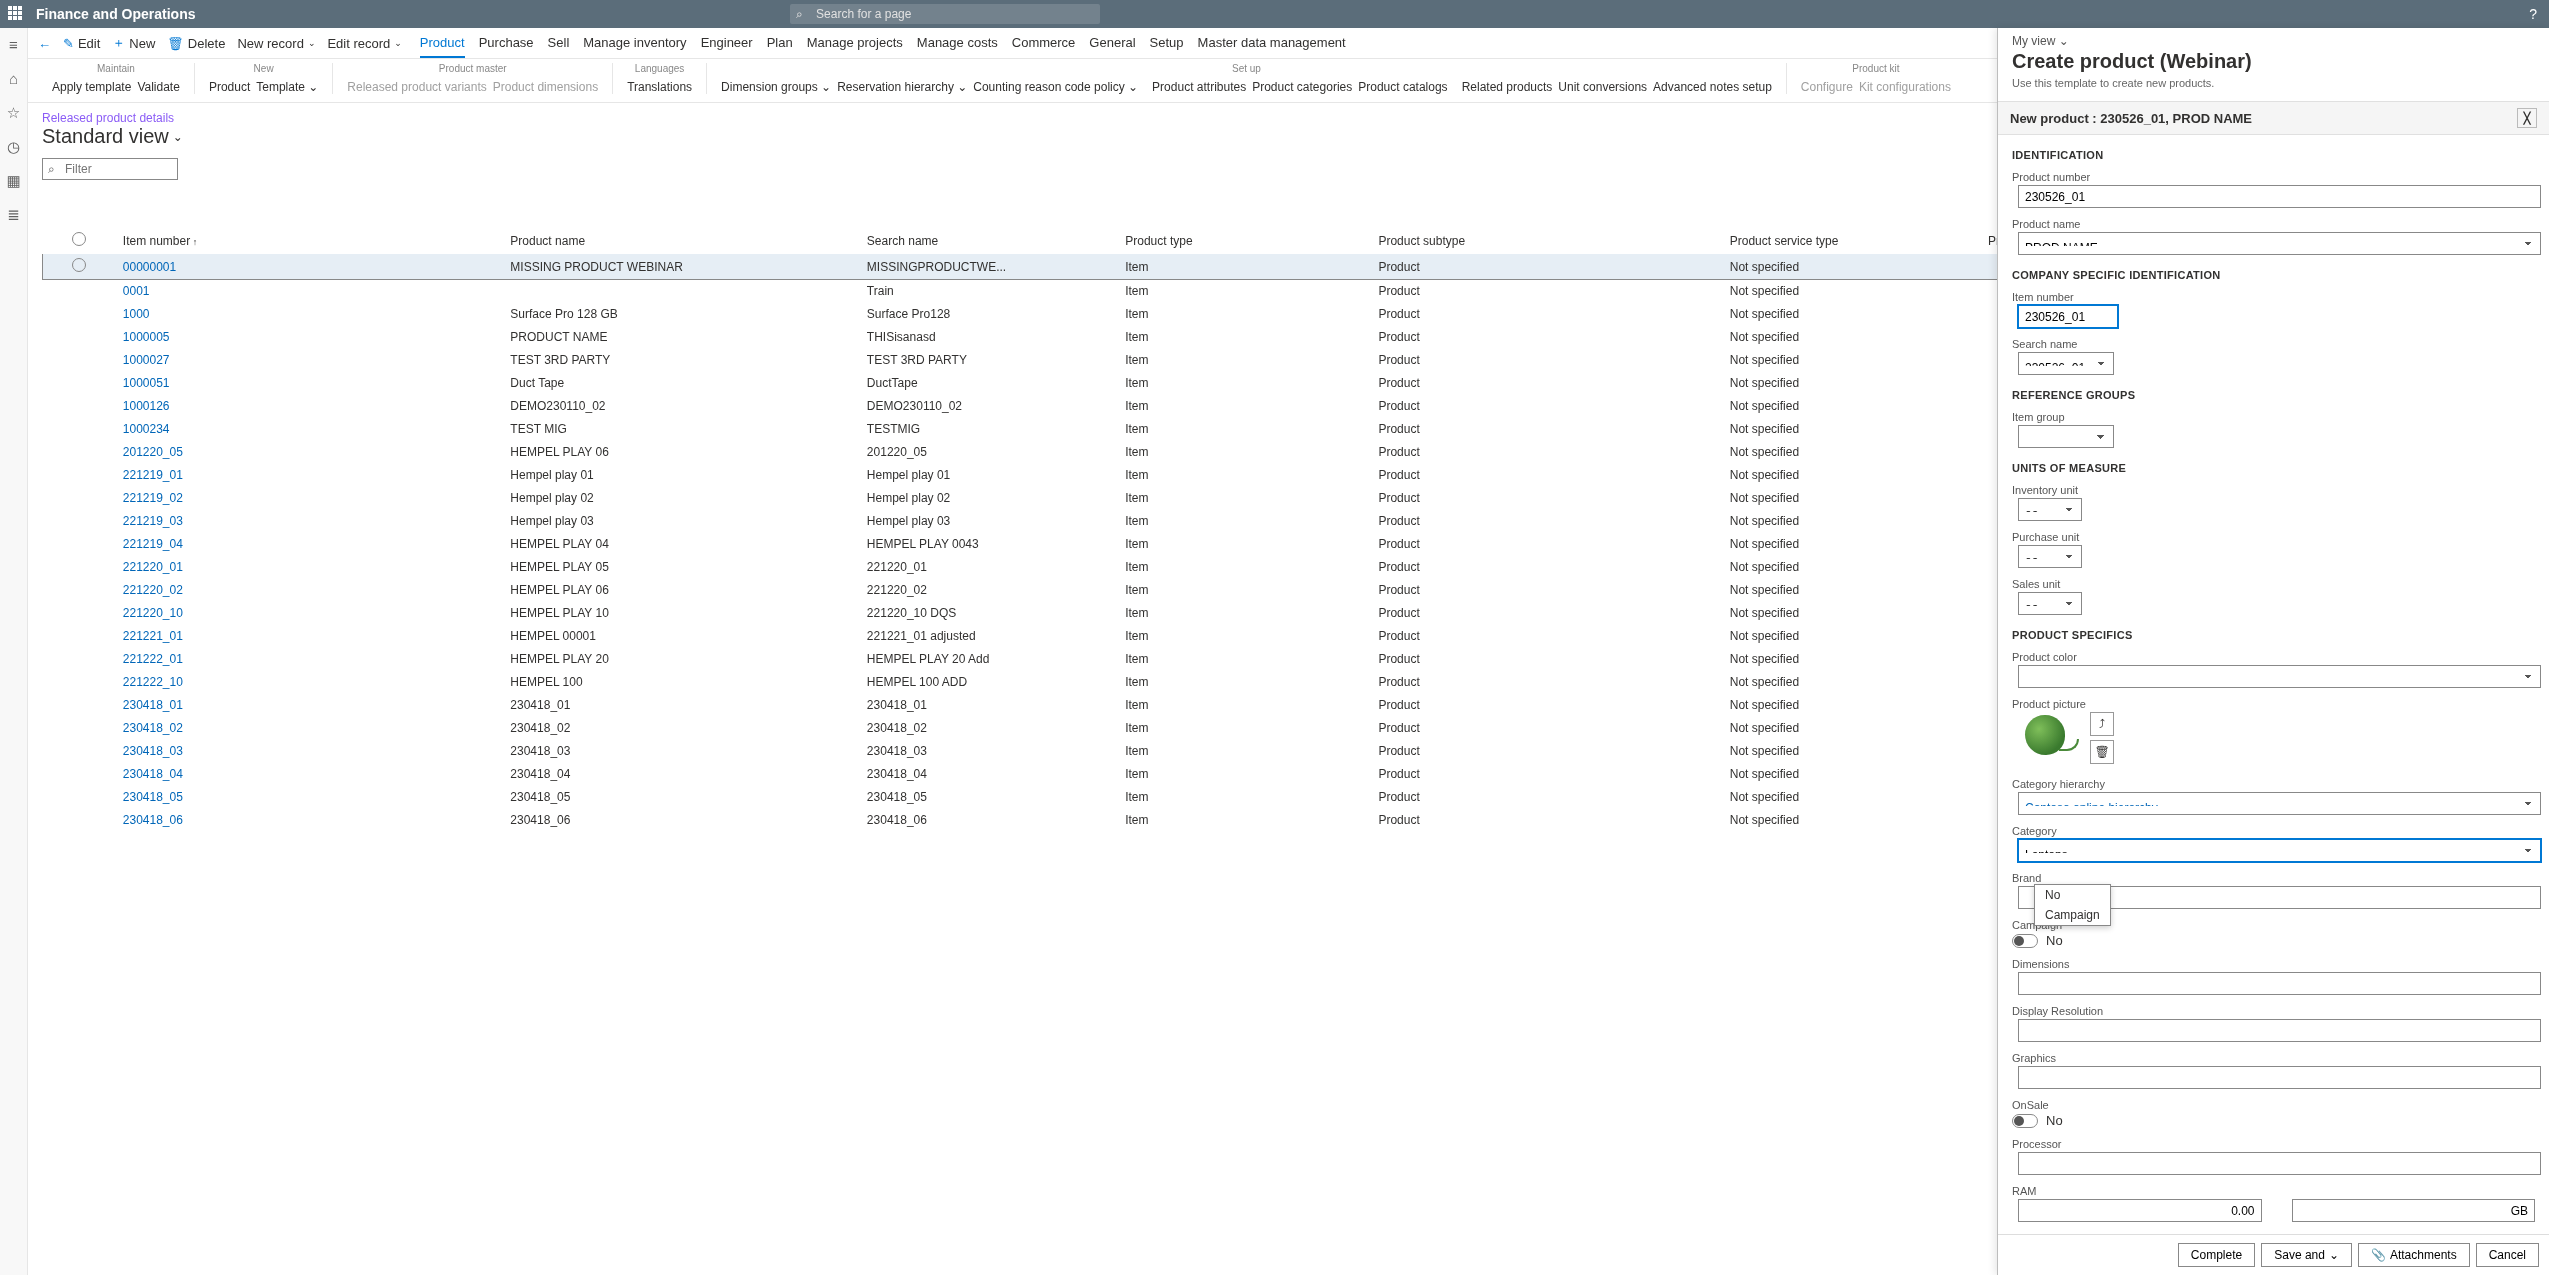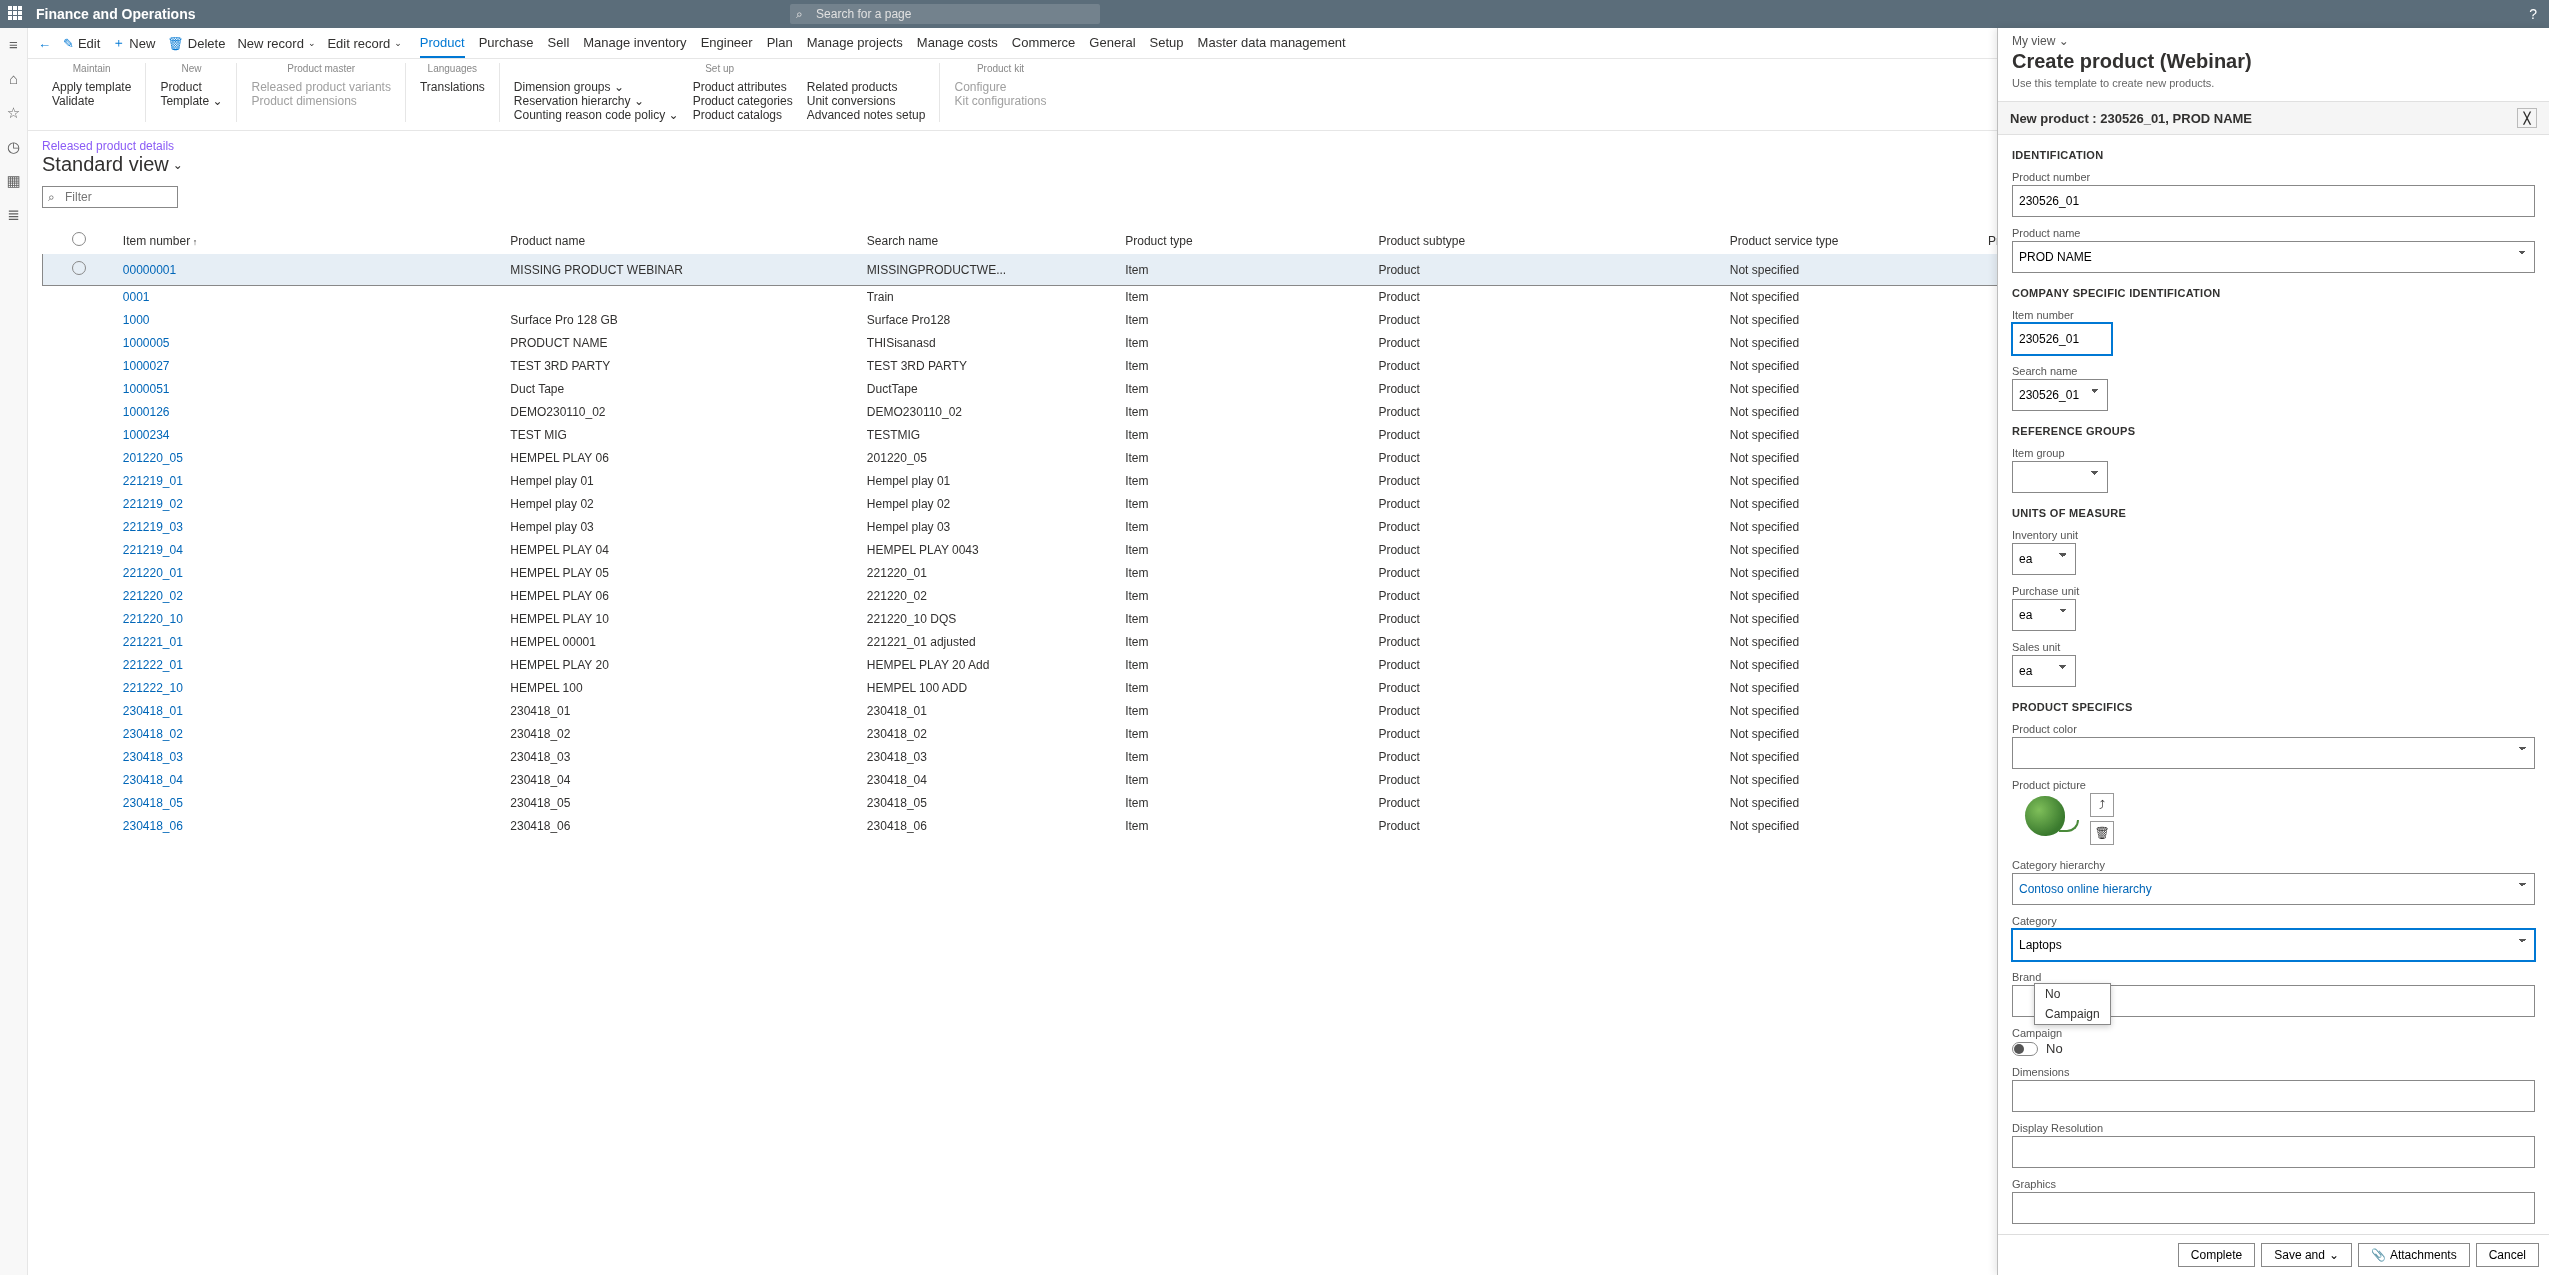--- a/index.html
+++ b/index.html
@@ -19,21 +19,21 @@
 .cmdbar{ height:31px; border-bottom:1px solid #e6e6e6; display:flex; align-items:center; padding:0 10px; gap:12px; font-size:13px;}
 .cmdbar .btn{ display:flex; align-items:center; gap:4px; cursor:pointer; color:#323130;}
 .cmdbar .btn .ico{ color:#0078d4; font-size:13px;}
 .cmdbar .tabs{ display:flex; gap:14px; margin-left:6px;}
 .cmdbar .tabs span{ cursor:pointer; padding:6px 0;}
 .cmdbar .tabs .active{ border-bottom:2px solid #0078d4; color:#0078d4;}
 .ribbon{ border-bottom:1px solid #e6e6e6; padding:4px 10px 8px; display:flex; gap:0;}
 .rgroup{ border-right:1px solid #e6e6e6; padding:0 14px; position:relative;}
 .rgroup:last-child{border-right:none;}
 .rgroup .hdr{ font-size:10px; color:#888; text-align:center; margin-bottom:6px;}
-.rgroup .items{ display:flex; flex-direction:column; gap:0;}
+.rgroup .items{ display:flex; flex-direction:row; gap:6px;}
 .rgroup .items.row{ flex-direction:row; gap:14px;}
 .rgroup a{ font-size:12px; color:#323130; cursor:pointer; white-space:nowrap;}
 .rgroup a.dim{ color:#a0a0a0;}
 .page-hdr{ padding:8px 14px 4px;}
 .page-hdr .crumb{ font-size:12px; color:#8b5cf6;}
 .page-hdr .title{ font-size:20px; font-weight:400; display:flex; align-items:center; gap:4px;}
 .filterwrap{ position:relative; display:inline-block; margin:6px 14px;}
 .filterwrap input{ width:136px; height:22px; border:1px solid #888; padding:0 6px 0 22px; font-size:12px;}
 .filterwrap .fic{ position:absolute; left:6px; top:4px; color:#666; font-size:12px;}
 .grid{ position:absolute; top:200px; left:14px; right:0; bottom:0; overflow:auto;}
@@ -50,21 +50,21 @@
 .panel .phdr{ padding:6px 14px 2px;}
 .myview{ font-size:12px; color:#555;}
 .ptitle{ font-size:20px; font-weight:700; margin-top:2px;}
 .phelp{ font-size:11px; color:#666; margin-top:4px;}
 .sechdr{ background:#f5f5f5; border-top:1px solid #e0e0e0; border-bottom:1px solid #e0e0e0; padding:6px 12px; font-size:13px; font-weight:600; display:flex; align-items:center; justify-content:space-between; margin-top:10px;}
 .collapse{ width:20px; height:20px; border:1px solid #bbb; text-align:center; line-height:18px; font-size:11px; cursor:pointer;}
 .pbody{ flex:1; overflow:auto; padding:0 14px 8px;}
 .twocol{ display:grid; grid-template-columns:1fr; gap:0 24px;}
 .lbl{ font-size:11px; color:#555; margin-top:10px; margin-bottom:2px; display:block;}
 .group-h{ font-size:11px; font-weight:700; letter-spacing:.3px; margin-top:14px; text-transform:uppercase;}
-.inp,.sel{ width:100%; height:32px; border:1px solid #888; padding:8px 6px; font-size:12px; background:#fff;}
+.inp,.sel{ width:100%; height:23px; border:1px solid #888; padding:8px 6px; font-size:12px; background:#fff;margin-left:6px;}
 .inp.focus{ border-color:#0078d4; outline:1px solid #0078d4;}
 .sel{ appearance:none; background-image:linear-gradient(45deg,transparent 50%,#555 50%),linear-gradient(135deg,#555 50%,transparent 50%); background-position:calc(100% - 12px) 9px,calc(100% - 8px) 9px; background-size:4px 4px,4px 4px; background-repeat:no-repeat; padding-right:20px;}
 .numrow{ display:flex; gap:24px;}
 .numrow .inp{ flex:1; text-align:right;}
 .numrow .unit{ width:64px;}
 .toggle-row{ display:flex; align-items:center; gap:8px;}
 .toggle{ width:26px; height:14px; border:1px solid #888; border-radius:8px; position:relative; background:#fff; cursor:pointer;}
 .toggle::after{ content:""; width:10px; height:10px; border-radius:50%; background:#555; position:absolute; top:1px; left:1px;}
 .pic{ width:66px; height:46px; display:flex; align-items:center; justify-content:center;}
 .yarn{ width:40px; height:40px; border-radius:50% 50% 48% 52%; background:radial-gradient(circle at 35% 35%, #7fbf5a, #3a7a2e 70%); position:relative;}

